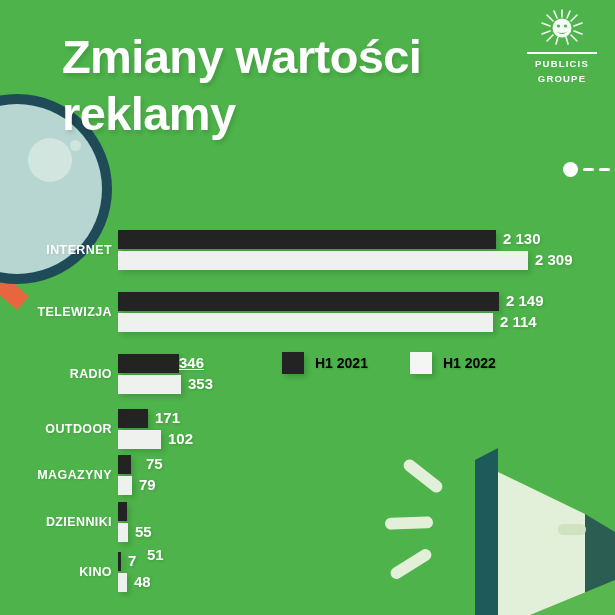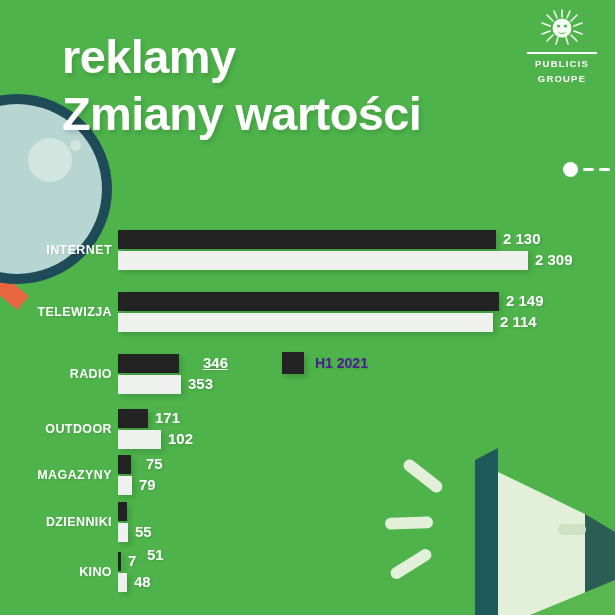--- a/index.html
+++ b/index.html
@@ -96,21 +96,21 @@
     text-shadow:1px 1px 3px rgba(0,0,0,0.15);
     line-height:20px;
   }
 
   
   .legend{position:absolute;left:282px;top:352px;display:flex;align-items:center;gap:42px;z-index:6;}
   .lg-item{display:flex;align-items:center;gap:11px;}
   .lg-sw{width:22px;height:22px;box-shadow:3px 3px 5px rgba(0,0,0,0.16);}
   .lg-sw.dark{background:#232323;}
   .lg-sw.light{background:#f4f6f3;}
-  .lg-tx{color:#4c1d95;font-weight:bold;font-size:14px;text-shadow:1px 1px 2px rgba(0,0,0,0.12);}
+  .lg-tx{color:#000000;font-weight:bold;font-size:14px;text-shadow:1px 1px 2px rgba(0,0,0,0.12);}
 </style>
 </head>
 <body>
 
 <div id="stage">
 
   <div>
 
     <div class="mag-handle handle-a"></div>
     <div class="mag-handle handle-band1"></div>
@@ -163,22 +163,22 @@
           <circle cx="32.5" cy="18" r="1.6"></circle>
         <path d="M24 24 q5 4 10 0 q-5 2 -10 0z"></path>
       </g>
     </svg>
     <div class="logo-rule"></div>
     <div class="logo-words">PUBLICIS</div>
     <div class="logo-words">GROUPE</div>
   </div>
 
   <div class="title">
+    <div>Zmiany wartości</div>
     <div>reklamy</div>
-    <div>Zmiany wartości</div>
   </div>
   <div class="dotdash">
     <span class="dd-dot"></span>
     <span class="dd-dash"></span>
     <span class="dd-dash"></span>
   </div>
 
   <div id="chart">
       <div class="grp" style="top: 8px;">
         <div class="cat-label" style="top: 13px;">INTERNET</div>
@@ -199,21 +199,21 @@
         </div>
         <div class="row" style="top: 21px;">
           <div class="bar light" style="width: 375px;"></div>
           <div class="val" style="left: 382px;">2 114</div>
         </div>
       </div>
       <div class="grp" style="top: 132px;">
         <div class="cat-label" style="top: 13px;">RADIO</div>
         <div class="row" style="top: 0px;">
           <div class="bar dark" style="width: 61px;"></div>
-          <div class="val" style="left: 85px; text-decoration: underline;">346</div>
+          <div class="val" style="left: 61px; text-decoration: underline;">346</div>
         </div>
         <div class="row" style="top: 21px;">
           <div class="bar light" style="width: 63px;"></div>
           <div class="val" style="left: 70px;">353</div>
         </div>
       </div>
       <div class="grp" style="top: 187px;">
         <div class="cat-label" style="top: 13px;">OUTDOOR</div>
         <div class="row" style="top: 0px;">
           <div class="bar dark" style="width: 30px;"></div>
@@ -257,15 +257,19 @@
           <div class="val" style="left: 16px;">48</div>
         </div>
       </div>
     </div>
 
   <div class="legend">
     <div class="lg-item">
       <span class="lg-sw dark"></span>
       <span class="lg-tx">H1 2021</span>
     </div>
+    <div class="lg-item">
+      <span class="lg-sw light"></span>
+      <span class="lg-tx">H1 2022</span>
+    </div>
   </div>
 
 </div>
 
 </body></html>

